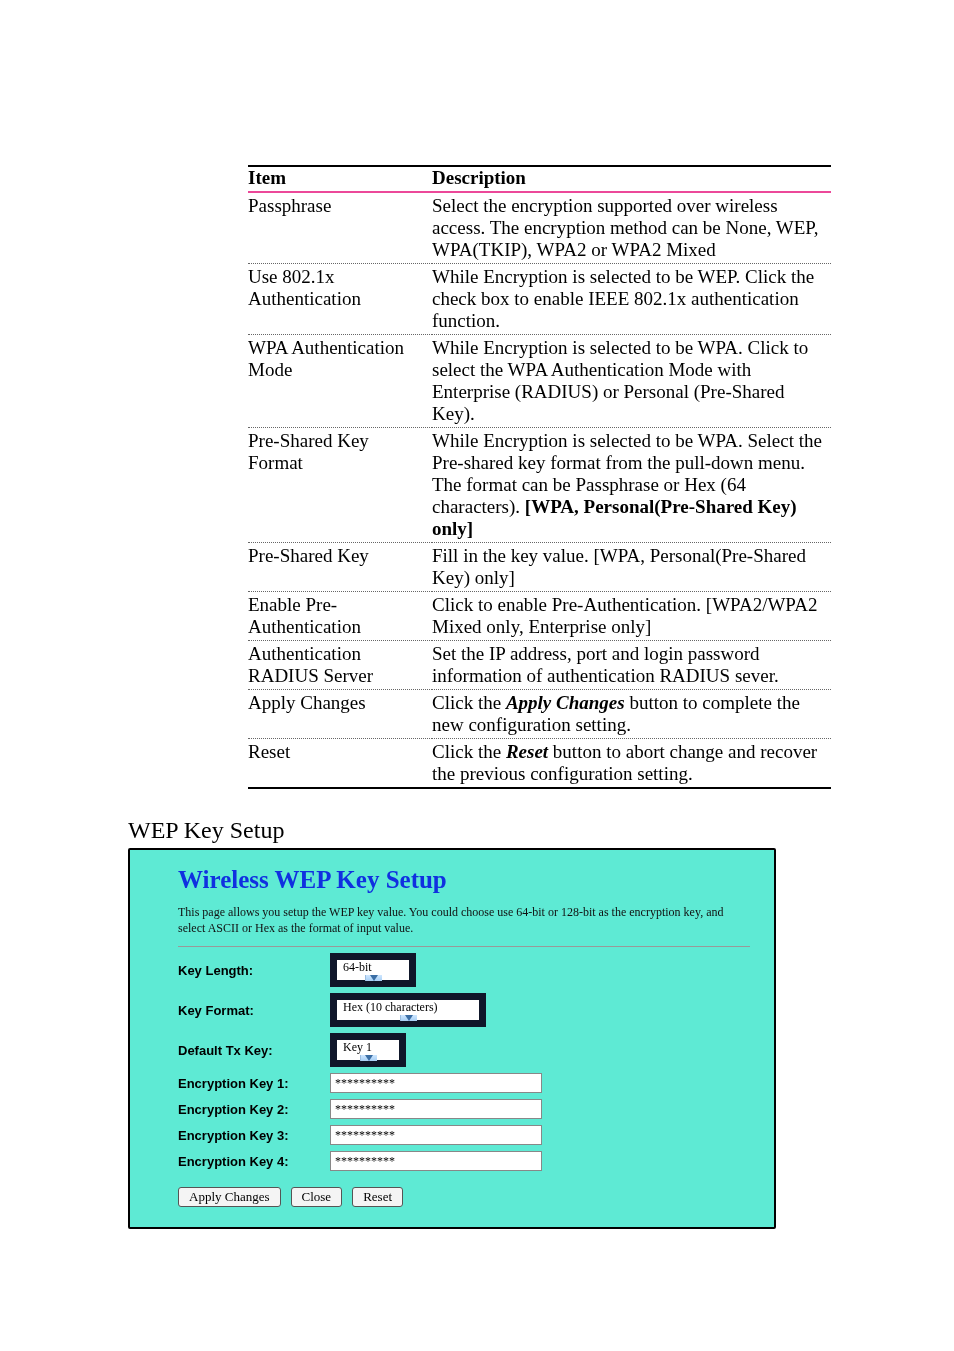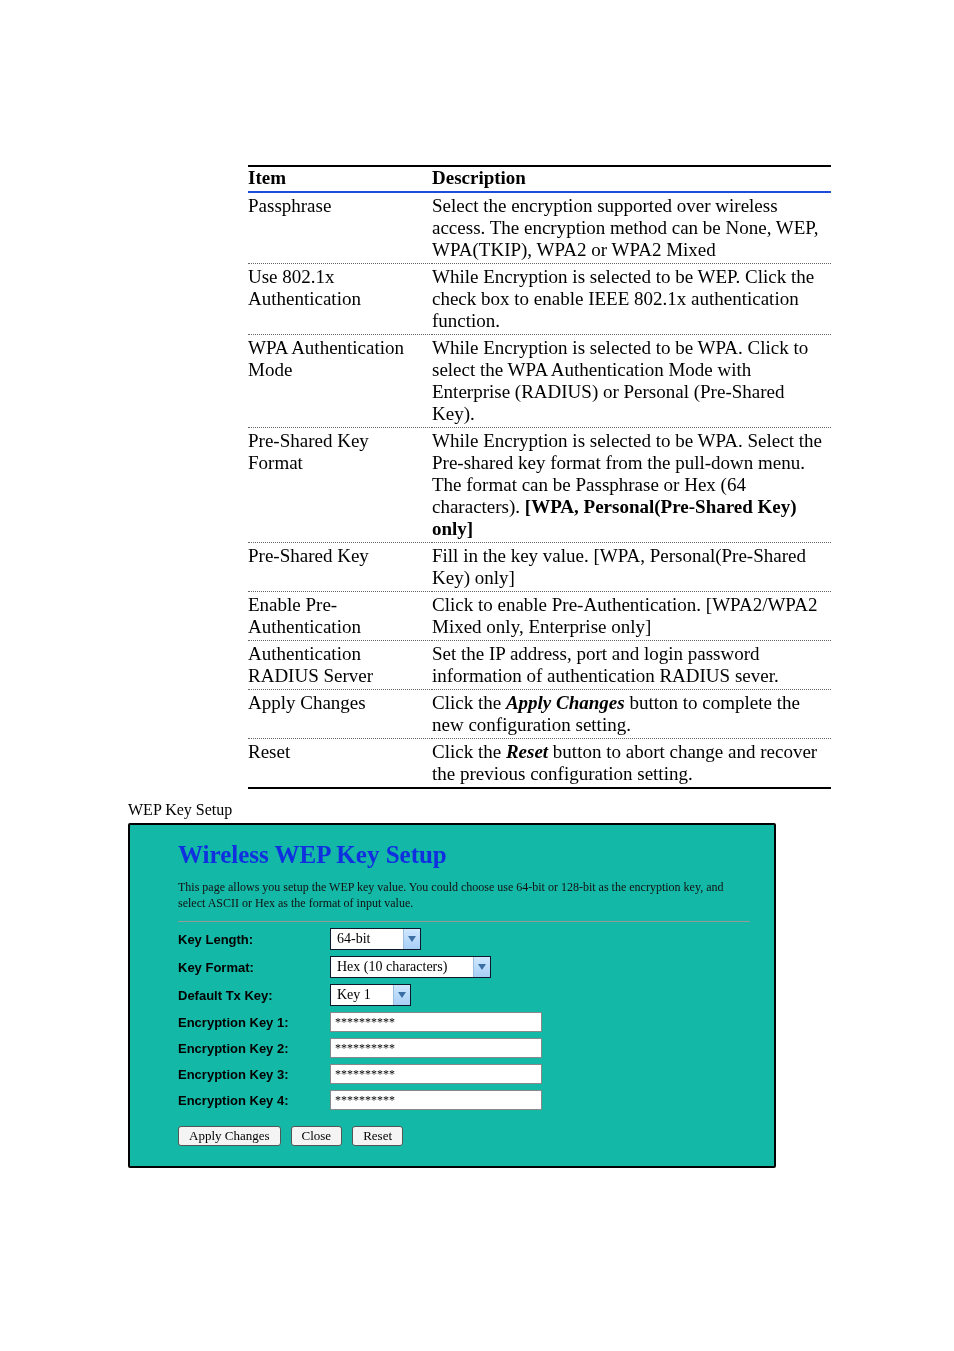--- a/index.html
+++ b/index.html
@@ -24,35 +24,35 @@
     font-weight: bold;
     padding: 0 6px 2px 0;
     vertical-align: top;
   }
   table.desc td {
     padding: 2px 4px 2px 0;
     vertical-align: top;
   }
   table.desc .header-row th {
     border-top: 2px solid #000;
-    border-bottom: 2px solid #1d4ed8;
+    border-bottom: 2px solid #ec4899;
   }
   table.desc .col-item { width: 178px; }
   table.desc .dotted-row td { border-bottom: 1px dotted #666; }
   table.desc .last-row td { border-bottom: 2px solid #000; }
   .section-title {
-    font-size: 16px;
-    margin: 12px 0 4px 0;
+    font-size: 24px;
+    margin: 28px 0 4px 0;
   }
   
   .panel {
     width: 648px;
     border: 2px solid #000;
     border-radius: 2px;
-    background: #14b8a6;
+    background: #5eead4;
     margin-left: 0;
     padding: 16px 24px 20px 48px;
     font-family: Georgia, "Times New Roman", serif;
     box-sizing: border-box;
   }
   .panel h2 {
     font-family: Georgia, "Times New Roman", serif;
     font-size: 25px;
     color: #1030e0;
     margin: 0 0 10px 0;
@@ -76,24 +76,25 @@
   }
   .form-row .label {
     width: 152px;
     font-weight: bold;
     font-family: Liberation Sans, sans-serif;
   }
   .select-box {
     display: inline-flex;
     align-items: center;
     height: 20px;
-    border: 1px solid #0f172a;
+    border: 7px solid #0f172a;
     background: #fff;
-    font-size: 14px;
-    font-family: Georgia, "Times New Roman", serif;
+    font-size: 12px;
+    font-family: Georgia, "Times New Roman", serif;
+    flex-direction: column;
   }
   .select-box .sel-text {
     padding: 0 6px;
   }
   .select-box .sel-arrow {
     width: 16px;
     height: 100%;
     display: flex;
     align-items: center;
     justify-content: center;

